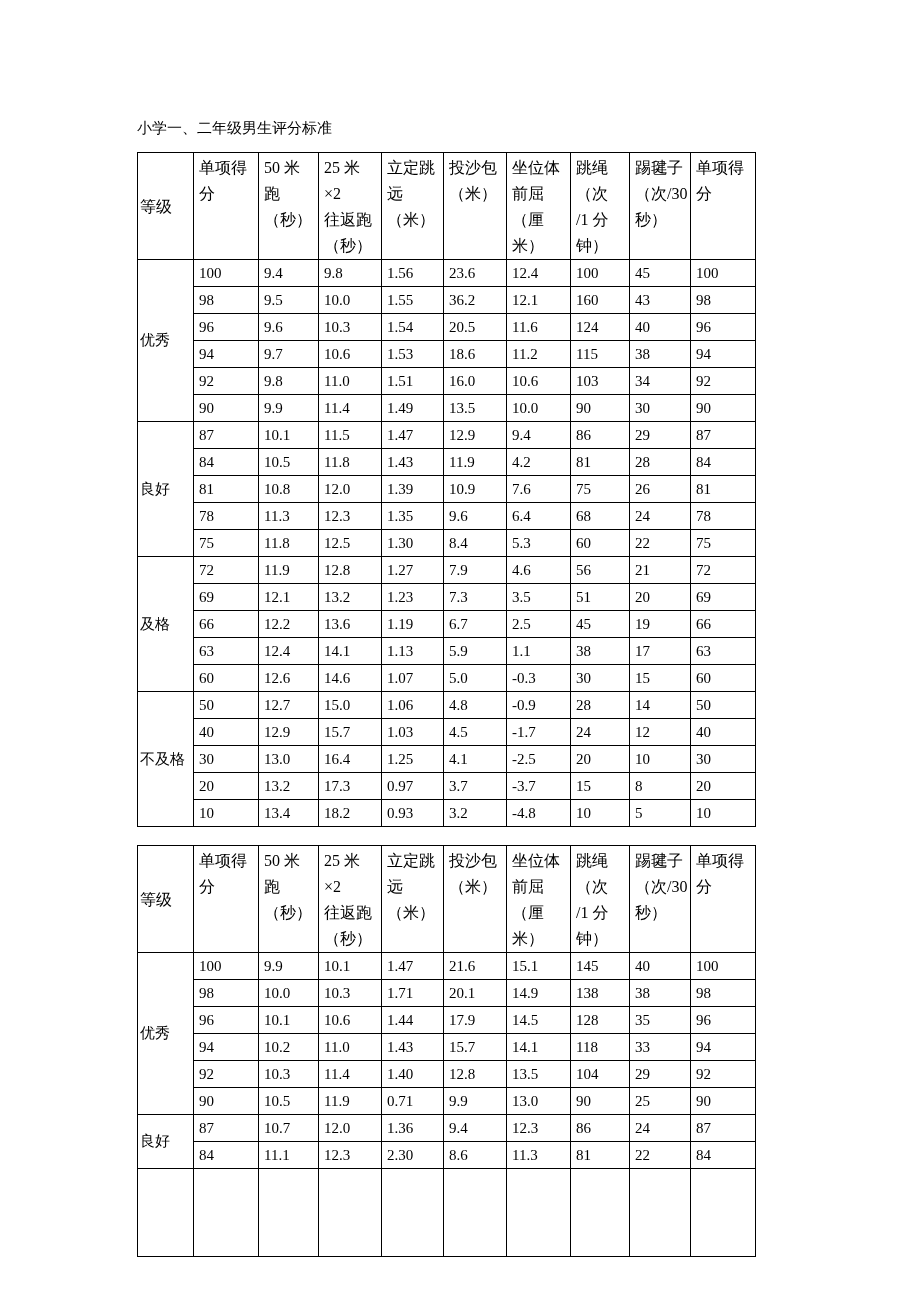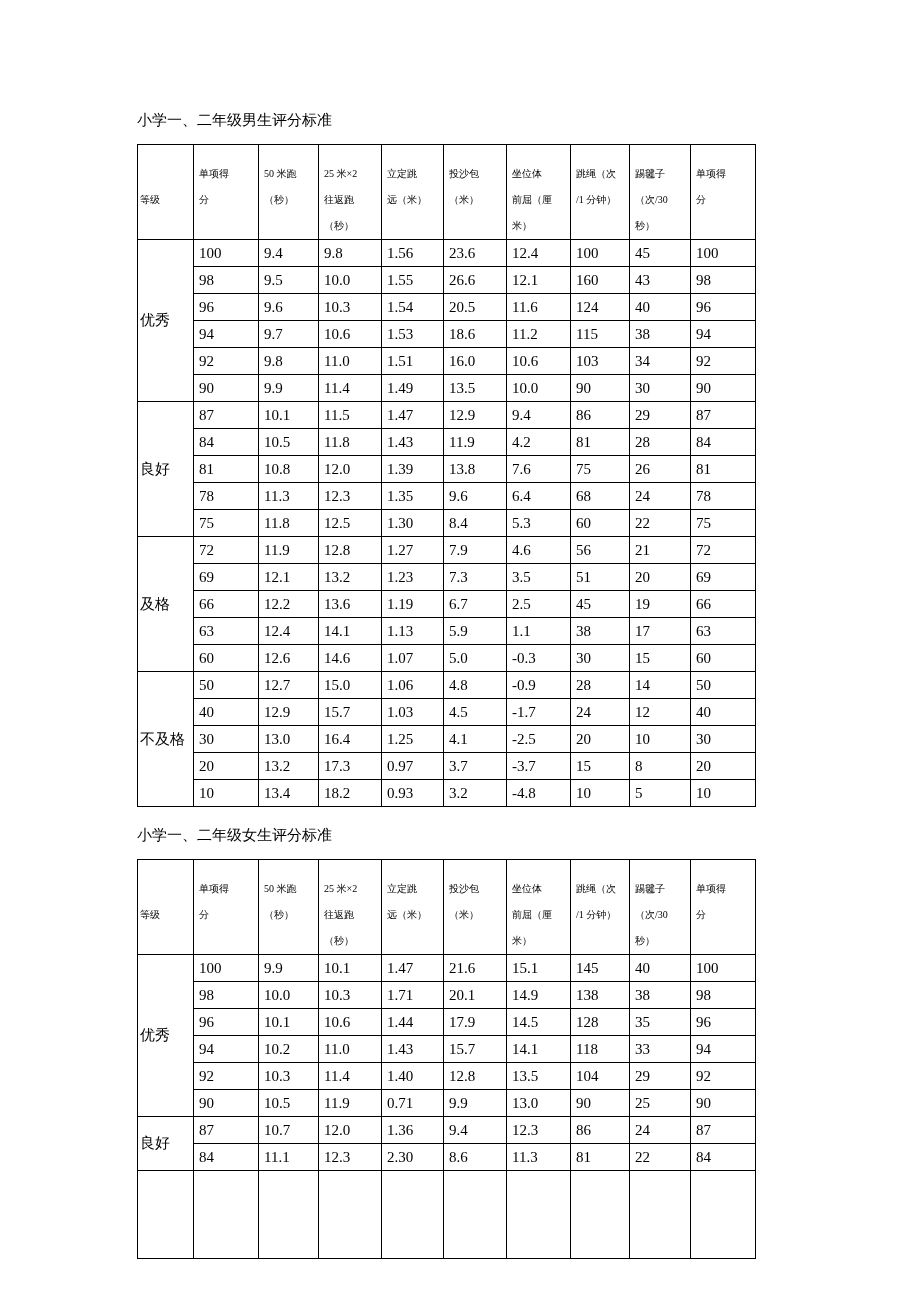--- a/index.html
+++ b/index.html
@@ -18,42 +18,42 @@
     padding: 110px 165px 0 137px;
     overflow: hidden;
     background: #ffffff;
   }
   .doc-title {
     font-size: 15px;
     line-height: 20px;
     margin: 16px 0 14px 0;
     font-weight: normal;
   }
-  .doc-title:first-child { margin-top: 0; }
+  .doc-title:first-child { margin-top: 8px; }
   table.score-table {
     border-collapse: collapse;
     table-layout: fixed;
     width: 618px;
     margin: 0 0 18px 0;
   }
   th, td {
     border: 1px solid #000;
     font-weight: normal;
     font-size: 15px;
     text-align: left;
     padding: 0 4px 0 5px;
     overflow: hidden;
   }
   tr.header-row { height: 81px; }
   th {
-    font-size: 10px;
+    font-size: 16px;
     vertical-align: top;
     white-space: pre-line;
     line-height: 26px;
-    padding-top: 16px;
+    padding-top: 2px;
   }
   th.th-grade {
     vertical-align: middle;
     padding-left: 2px;
   }
   tr.data-row { height: 27px; }
   tr.data-row td {
     vertical-align: middle;
     line-height: 17px;
   }
@@ -117,21 +117,21 @@
             <td>12.4</td>
             <td>100</td>
             <td>45</td>
             <td>100</td>
           </tr>
           <tr class="data-row">
             <td>98</td>
             <td>9.5</td>
             <td>10.0</td>
             <td>1.55</td>
-            <td>26.6</td>
+            <td>36.2</td>
             <td>12.1</td>
             <td>160</td>
             <td>43</td>
             <td>98</td>
           </tr>
           <tr class="data-row">
             <td>96</td>
             <td>9.6</td>
             <td>10.3</td>
             <td>1.54</td>
@@ -195,21 +195,21 @@
             <td>4.2</td>
             <td>81</td>
             <td>28</td>
             <td>84</td>
           </tr>
           <tr class="data-row">
             <td>81</td>
             <td>10.8</td>
             <td>12.0</td>
             <td>1.39</td>
-            <td>13.8</td>
+            <td>10.9</td>
             <td>7.6</td>
             <td>75</td>
             <td>26</td>
             <td>81</td>
           </tr>
           <tr class="data-row">
             <td>78</td>
             <td>11.3</td>
             <td>12.3</td>
             <td>1.35</td>
@@ -337,21 +337,20 @@
             <td>18.2</td>
             <td>0.93</td>
             <td>3.2</td>
             <td>-4.8</td>
             <td>10</td>
             <td>5</td>
             <td>10</td>
           </tr>
         </tbody>
       </table>
-      <p class="doc-title">小学一、二年级女生评分标准</p>
       <table class="score-table">
         <colgroup>
           <col style="width: 56px;">
           <col style="width: 65px;">
           <col style="width: 60px;">
           <col style="width: 63px;">
           <col style="width: 62px;">
           <col style="width: 63px;">
           <col style="width: 64px;">
           <col style="width: 59px;">

